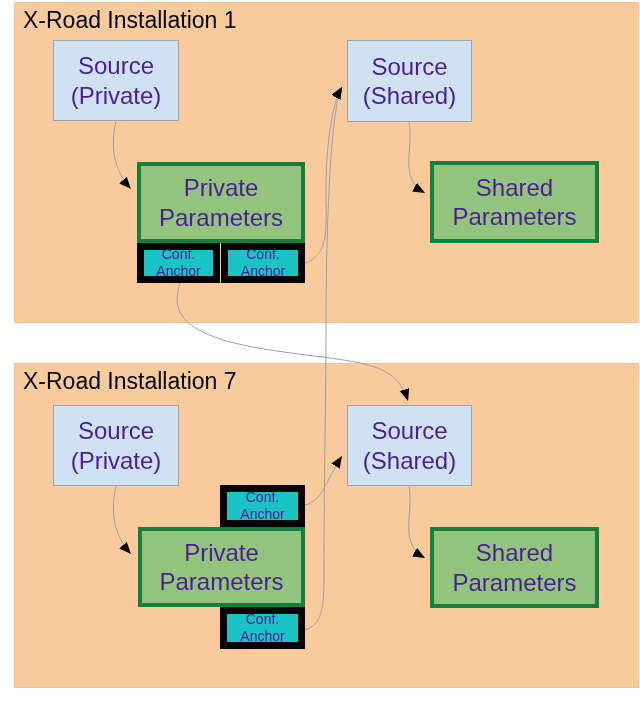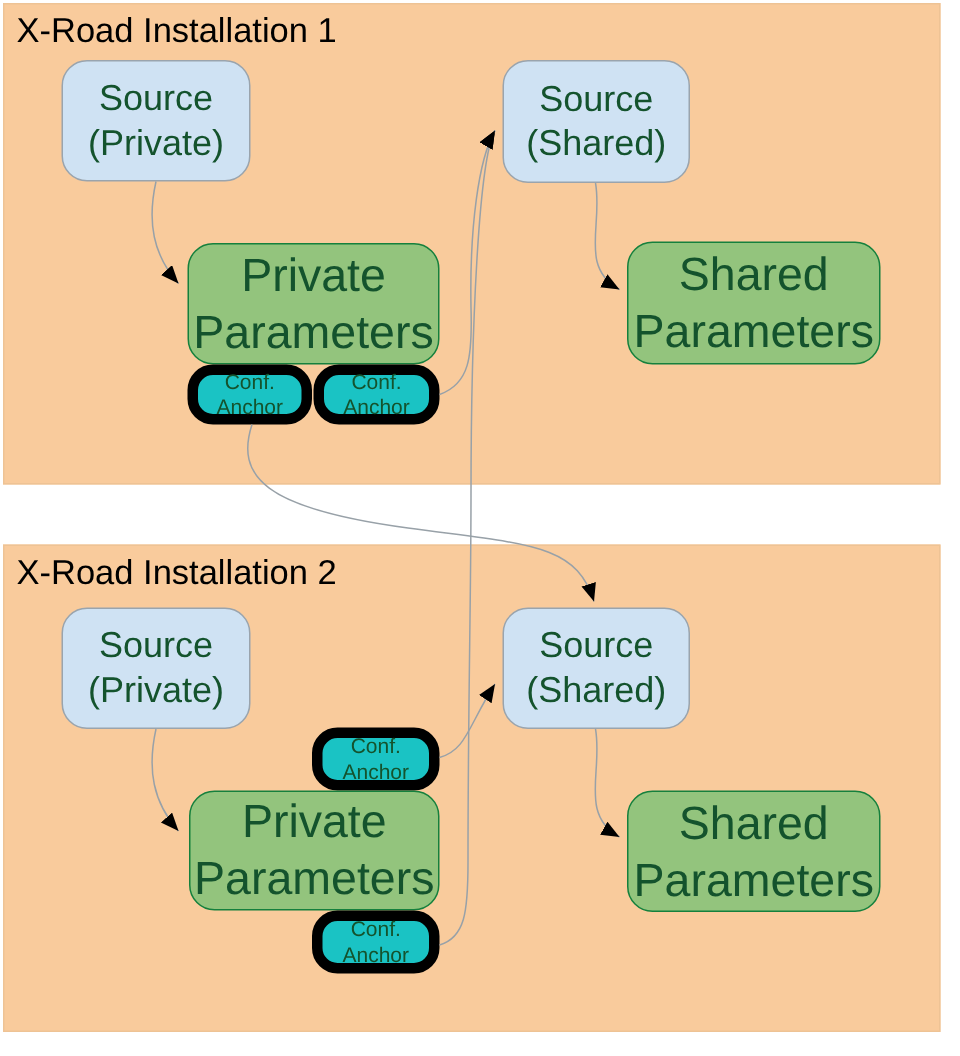--- a/index.html
+++ b/index.html
@@ -3,44 +3,44 @@
 <meta charset="utf-8">
 <style>
   html, body { margin: 0; padding: 0; }
   body {
     width: 640px; height: 704px;
     background: #ffffff;
     font-family: "Liberation Sans", sans-serif;
     position: relative;
     overflow: hidden;
   }
-  .canvas { position: absolute; inset: 0; }
+  .canvas { position: absolute; inset: 0; margin-left: 12px; }
 
   .panel {
     position: absolute;
     background: #F9CB9C;
     border: 1px solid #eec395;
     box-sizing: border-box;
   }
   .panel1 { left: 2px; top: 2px;   width: 625px; height: 321px; }
   .panel2 { left: 2px; top: 363px; width: 625px; height: 325px; }
   .panel-title {
     position: absolute; left: 8px; top: 4px;
     font-size: 23px; color: #000; white-space: nowrap;
   }
 
   .node {
     position: absolute;
     box-sizing: border-box;
     display: flex; align-items: center; justify-content: center;
     text-align: center; white-space: pre-line;
-    color: #14532d; z-index: 2; border-radius: 17px;
+    color: #4c1d95; z-index: 2;
   }
   .src    { background: #CFE2F3; border: 1px solid #9aa4ad; font-size: 24px; line-height: 1.22; }
-  .params { background: #93C47D; border: 1px solid #15803d; font-size: 31px; line-height: 1.22; }
+  .params { background: #93C47D; border: 4px solid #15803d; font-size: 24px; line-height: 1.22; }
   .anchor { background: #1AC3C4; border: 7px solid #000000; font-size: 14px; line-height: 1.2; }
 
   #n-sp1  { left: 41px;  top: 40px;  width: 126px; height: 81px; }
   #n-ss1  { left: 335px; top: 40px;  width: 125px; height: 82px; }
   #n-pp1  { left: 125px; top: 162px; width: 168px; height: 81px; }
   #n-ca1l { left: 125px; top: 243px; width: 83px;  height: 40px; }
   #n-ca1r { left: 209px; top: 243px; width: 84px;  height: 40px; }
   #n-shp1 { left: 418px; top: 161px; width: 169px; height: 82px; }
 
   #n-sp2  { left: 41px;  top: 405px; width: 126px; height: 81px; }
@@ -60,21 +60,21 @@
 </head>
 <body>
 
 <div class="canvas">
 
   <div class="panel panel1">
     <div class="panel-title">X-Road Installation 1</div>
   </div>
 
   <div class="panel panel2">
-    <div class="panel-title">X-Road Installation 2</div>
+    <div class="panel-title">X-Road Installation 7</div>
   </div>
 
   <div class="node src" id="n-sp1">Source
 (Private)</div>
   <div class="node src" id="n-ss1">Source
 (Shared)</div>
   <div class="node params" id="n-pp1">Private
 Parameters</div>
   <div class="node anchor" id="n-ca1l">Conf.
 Anchor</div>

